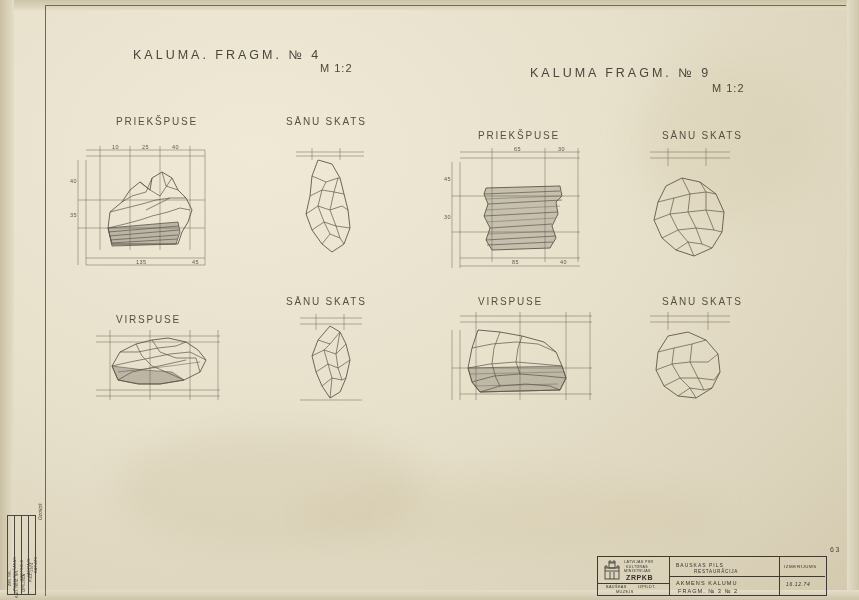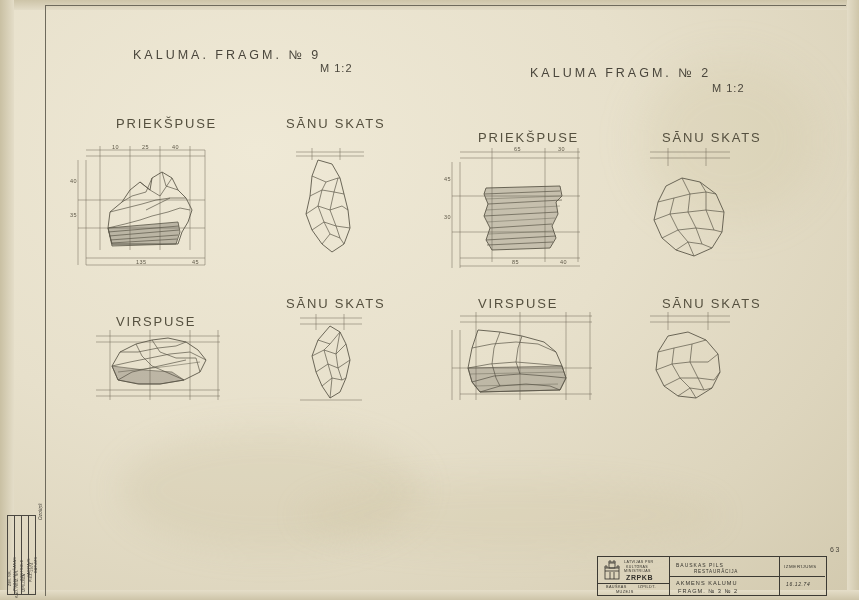--- a/index.html
+++ b/index.html
@@ -24,21 +24,21 @@
   .frame{
     position:absolute;left:45px;top:5px;width:800px;height:590px;
     border-left:1px solid #6e6a5c;border-top:1px solid #6e6a5c;
   }
 
   svg{position:absolute;left:0;top:0;width:859px;height:600px;pointer-events:none;}
 
   .txt{position:absolute;color:#4a463c;letter-spacing:1.6px;white-space:nowrap;}
   .title{font-size:12.5px;letter-spacing:3px;}
   .scale{font-size:11px;letter-spacing:1px;}
-  .caption{font-size:13px;letter-spacing:1.8px;color:#55503f;text-align:right;}
+  .caption{font-size:10px;letter-spacing:1.8px;color:#55503f;text-align:right;}
   .dim{font-size:5.5px;letter-spacing:.5px;color:#5d5747;}
 
   
   .tb{position:absolute;left:597px;top:556px;width:228px;height:38px;border:1px solid #3c3a33;}
   .tb .cell{position:absolute;border-right:1px solid #3c3a33;box-sizing:border-box;height:100%;}
   .tb-txt{position:absolute;color:#33312b;white-space:nowrap;}
 
   
   .leftblock{position:absolute;left:7px;top:515px;width:36px;height:80px;}
   .lb-line{position:absolute;background:#4a4740;}
@@ -217,24 +217,24 @@
       <path d="M480 392 L500 386 L526 384 L550 386 L560 390"></path>
       <path d="M500 332 L494 348 L492 364 L496 378 L500 386"></path>
       <path d="M522 336 L518 348 L516 362 L520 374"></path>
       <path d="M468 368 L472 382 L480 392 L560 390 L566 378 L562 366 Z" fill="#4a463c" fill-opacity="0.26" stroke-width="0.6"></path>
       <path d="M470 374 L564 372" stroke-width="0.4"></path>
       <path d="M474 386 L558 384" stroke-width="0.4"></path>
 
     </g>
   </svg>
 
-  <div class="txt title" style="left:133px;top:48px;">KALUMA.  FRAGM.  № 9</div>
+  <div class="txt title" style="left:133px;top:48px;">KALUMA.  FRAGM.  № 4</div>
   <div class="txt scale" style="left:320px;top:62px;">M 1:2</div>
 
-  <div class="txt title" style="left:530px;top:66px;">KALUMA  FRAGM.  № 2</div>
+  <div class="txt title" style="left:530px;top:66px;">KALUMA  FRAGM.  № 9</div>
   <div class="txt scale" style="left:712px;top:82px;">M 1:2</div>
 
   <div class="txt caption" style="left:116px;top:116px;">PRIEKŠPUSE</div>
   <div class="txt caption" style="left:286px;top:116px;">SĀNU  SKATS</div>
   <div class="txt caption" style="left:116px;top:314px;">VIRSPUSE</div>
   <div class="txt caption" style="left:286px;top:296px;">SĀNU  SKATS</div>
 
   <div class="txt caption" style="left:478px;top:130px;">PRIEKŠPUSE</div>
   <div class="txt caption" style="left:662px;top:130px;">SĀNU  SKATS</div>
   <div class="txt caption" style="left:478px;top:296px;">VIRSPUSE</div>

